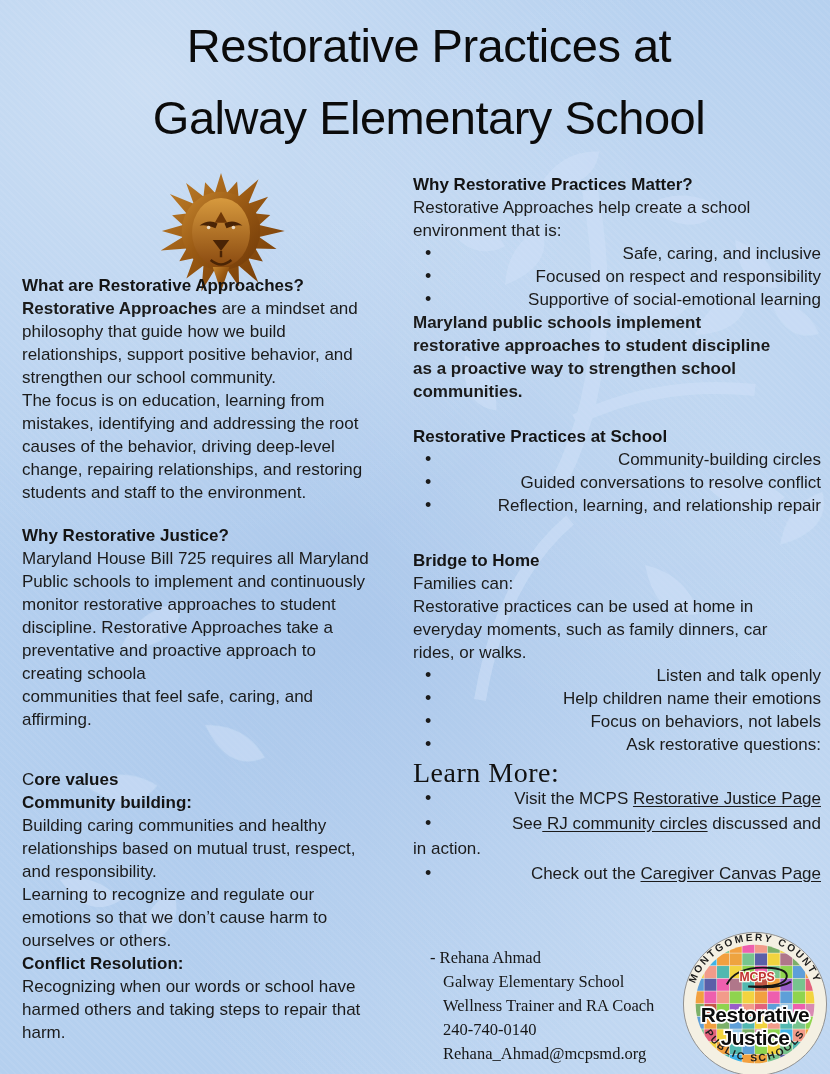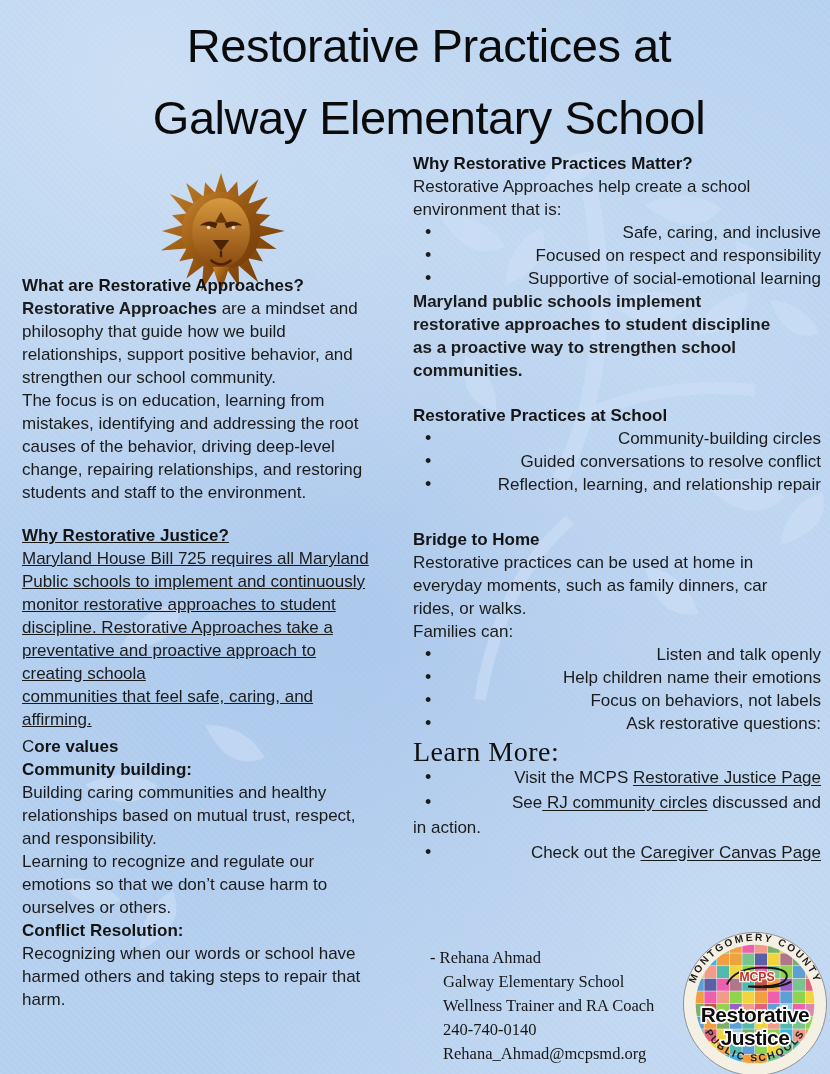--- a/index.html
+++ b/index.html
@@ -17,24 +17,24 @@
   }
   .bg-pattern { position:absolute; inset:0; pointer-events:none; }
 
   .title { position:absolute; top:10px; left:0; width:100%; text-align:center;
            font-size:47px; line-height:72px; color:#0b0b0b; letter-spacing:-0.5px;padding-left:28px; }
 
   .lion { position:absolute; left:146px; top:162px; width:150px; height:138px; }
 
   .col { position:absolute; font-size:17px; line-height:23px; }
   .col-left  { left:22px;  top:274px; width:392px; }
-  .col-right { left:413px; top:152px; width:408px; }
+  .col-right { left:413px; top:173px; width:408px; }
 
   .sec-what  { margin-bottom:20px; }
-  .sec-whyrj { margin-bottom:4px;text-decoration:underline; }
+  .sec-whyrj { margin-bottom:37px; }
   .sec-matter{ margin-bottom:22px; }
   .sec-school{ margin-bottom:32px; }
   .sec-home  { margin-bottom:3px; }
 
   .h  { font-weight:bold; color:#141414; }
   .b  { font-weight:bold; }
   .para { white-space:pre-line; }
 
   ul.bullets { list-style:none; }
   ul.bullets li { position:relative; padding-left:30px;text-align:right; }
@@ -182,24 +182,24 @@
       <div class="h">Restorative Practices at School</div>
       <ul class="bullets">
         <li>Community-building circles</li>
         <li>Guided conversations to resolve conflict</li>
         <li>Reflection, learning, and relationship repair</li>
       </ul>
     </div>
 
     <div class="sec-home">
       <div class="h">Bridge to Home</div>
+      <div class="para">Families can:</div>
       <div class="para">Restorative practices can be used at home in
 everyday moments, such as family dinners, car
 rides, or walks.</div>
-      <div class="para">Families can:</div>
       <ul class="bullets">
         <li>Listen and talk openly</li>
         <li>Help children name their emotions</li>
         <li>Focus on behaviors, not labels</li>
         <li>Ask restorative questions:</li>
       </ul>
     </div>
 
     <div class="learn">
       <div class="learn-heading">Learn More:</div>

